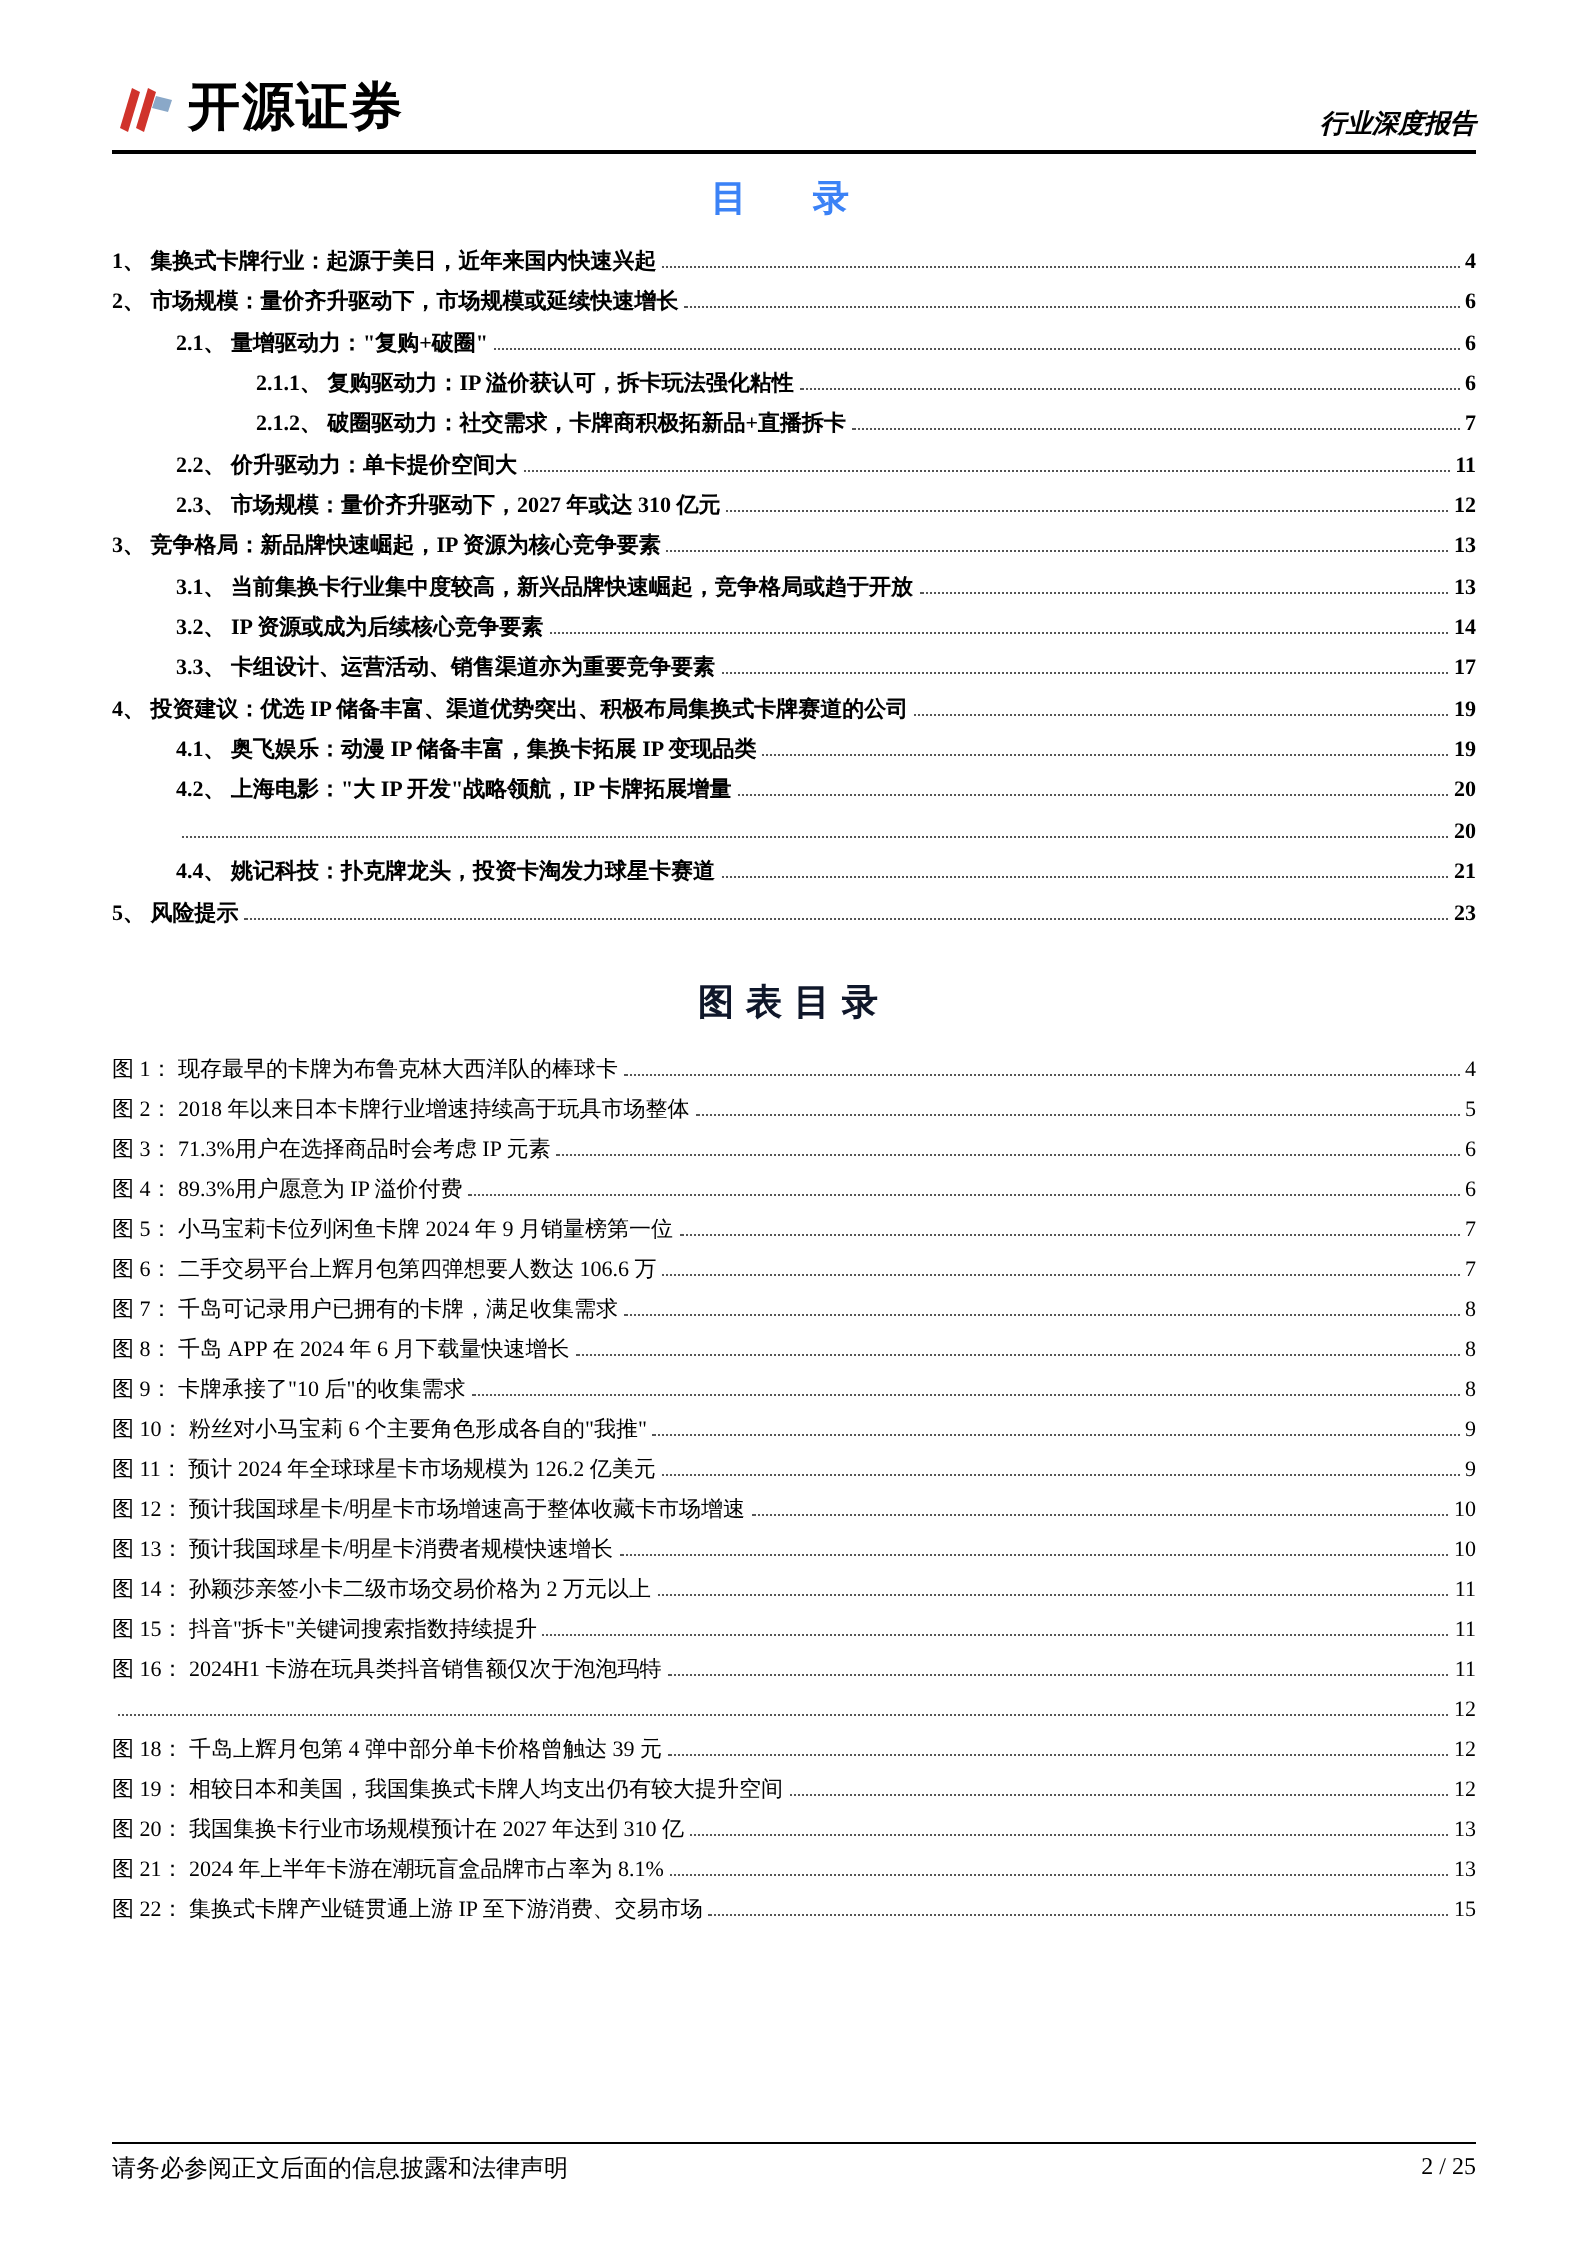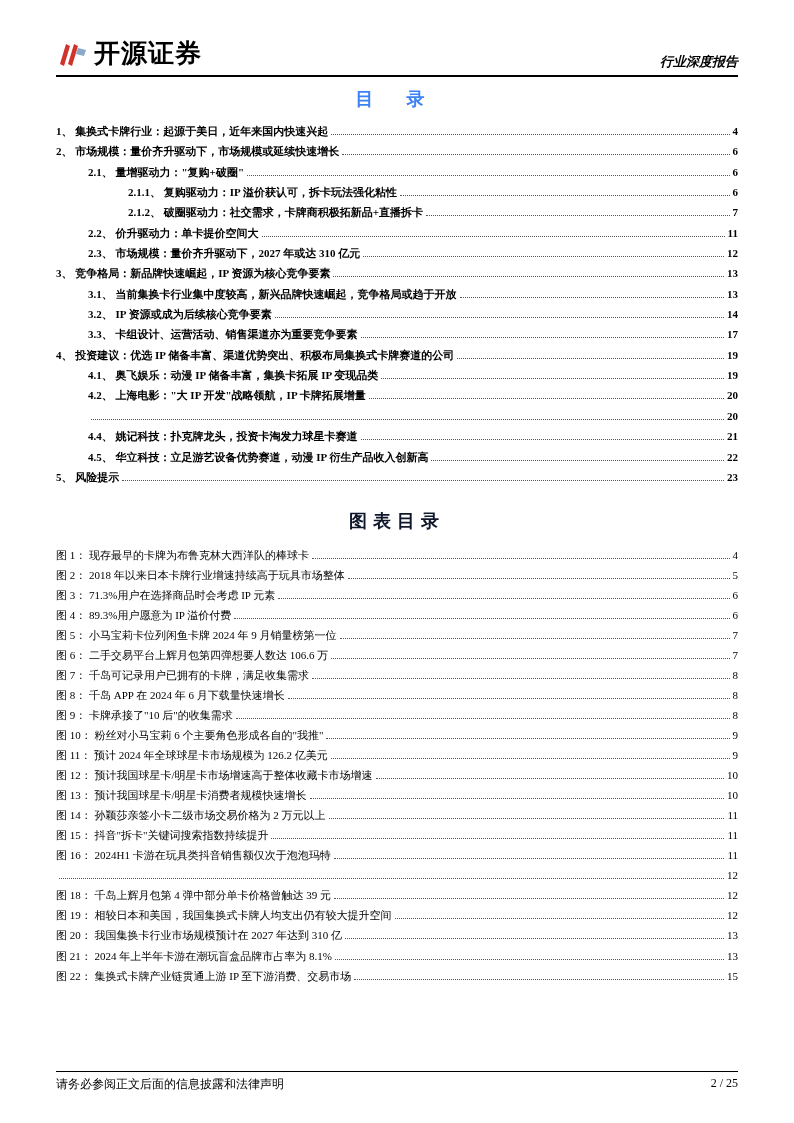--- a/index.html
+++ b/index.html
@@ -125,25 +125,20 @@
     </div>
     <div class="toc-row indent1">
       <span class="toc-dots"></span>
       <span class="toc-page">20</span>
     </div>
     <div class="toc-row indent1">
       <span class="toc-label">4.4、 姚记科技：扑克牌龙头，投资卡淘发力球星卡赛道</span>
       <span class="toc-dots"></span>
       <span class="toc-page">21</span>
     </div>
-    <div class="toc-row indent1">
-      <span class="toc-label">4.5、 华立科技：立足游艺设备优势赛道，动漫 IP 衍生产品收入创新高</span>
-      <span class="toc-dots"></span>
-      <span class="toc-page">22</span>
-    </div>
     <div class="toc-row indent0">
       <span class="toc-label">5、 风险提示</span>
       <span class="toc-dots"></span>
       <span class="toc-page">23</span>
     </div>
   </div>
 
 <div class="fig-title">图表目录</div>
 <div id="fig-list">
     <div class="fig-row">

